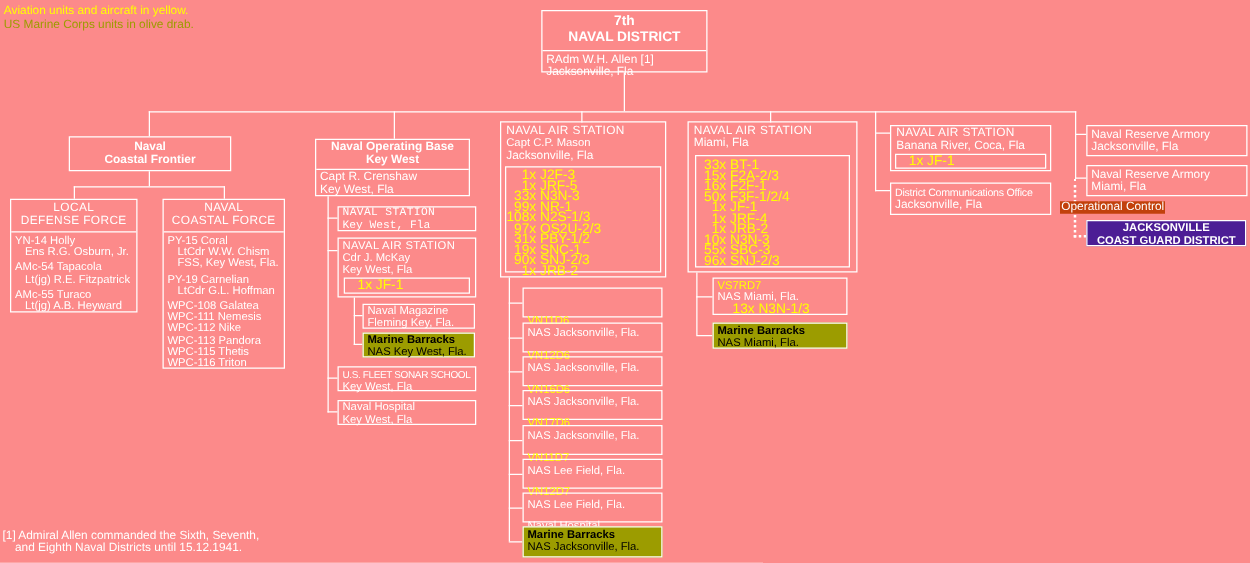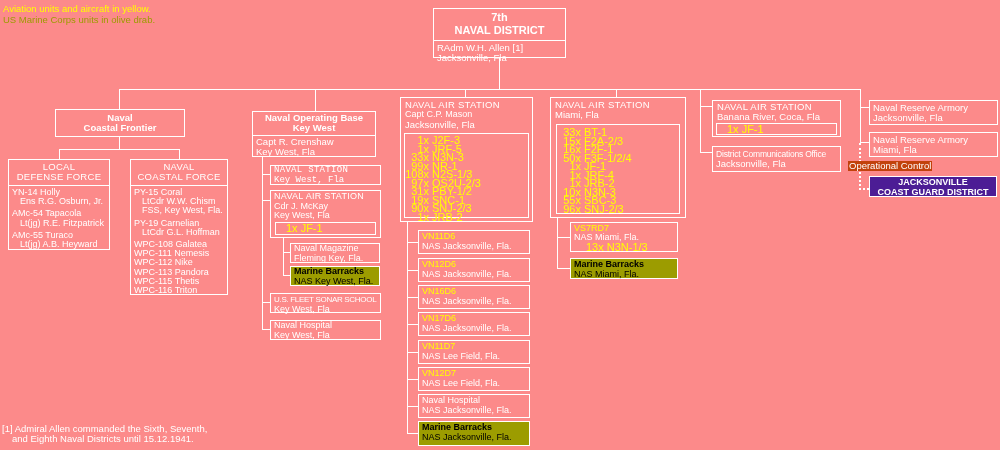--- a/index.html
+++ b/index.html
@@ -25,21 +25,21 @@
   .s9{font-size:9px; line-height:9.7px;}
   .list{font-size:9px; line-height:9.2px; padding:2px 0 0 3px;}
   .list .grp{margin-bottom:3px;}
   .ind{padding-left:8px;}
   .acbox{position:absolute; border:1px solid #fff; box-sizing:border-box; color:#FFFF00;}
   .acrow{display:flex; font-size:11px; line-height:8.5px;}
   .acn{width:24px; text-align:right; flex:0 0 auto;}
   .act{margin-left:3px; white-space:nowrap;}
   .xs{font-size:8.5px; letter-spacing:-.2px;}
   .sonar-title{font-size:8px; letter-spacing:-.3px;}
-  .vnbox .b1{color:#FFFF00;}
+  .vnbox .b1{color:#FFFF00;margin-top:20px;}
   .vnbox.plain .b1{color:#fff;}
   .nowrap{white-space:nowrap;}
   .oplabel{position:absolute; background:#c2410c; z-index:3; padding:0 1px;}
   .z2{z-index:2;}
 </style>
 </head>
 <body>
 
 <div id="stage">
 

